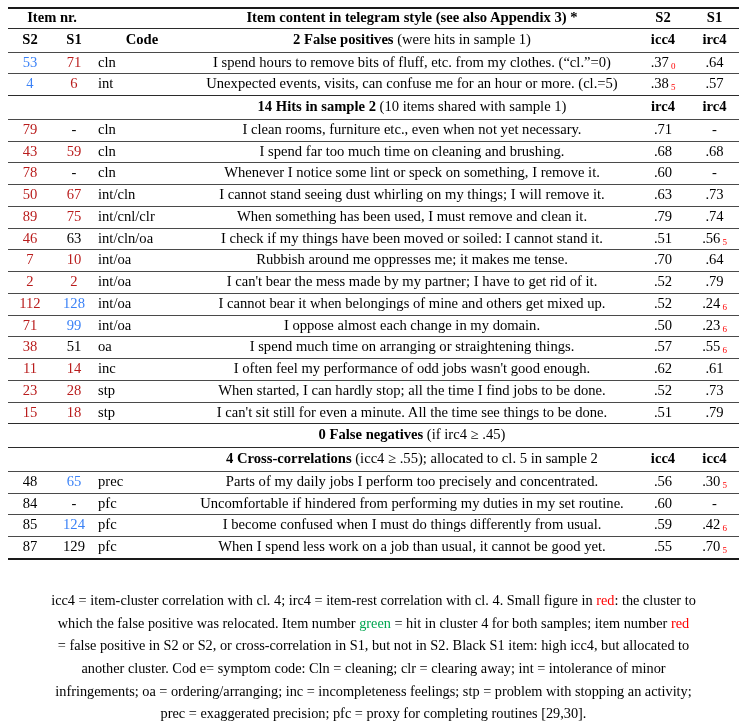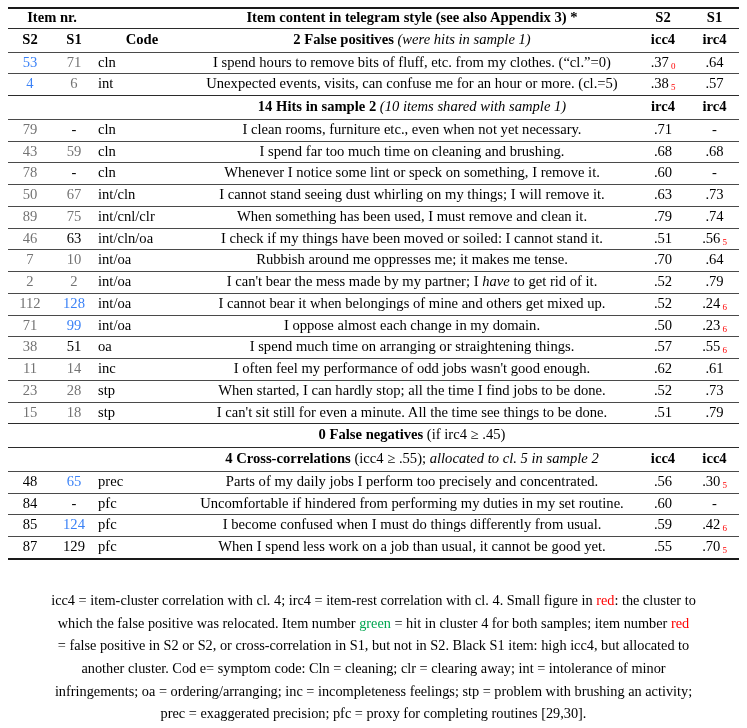--- a/index.html
+++ b/index.html
@@ -43,23 +43,23 @@
 
   .top-rule   { border-top: 2.4px solid #1a1a1a; }
   .rule       { border-top: 1.1px solid #4a4a4a; }
   .rule-med   { border-top: 1.5px solid #2b2b2b; }
 
   .num   { text-align: center; }
   .code  { text-align: left; }
   .item  { text-align: center; }
   .val   { text-align: center; }
   .bold  { font-weight: bold; }
-  .ital  { font-style: italic; }
-
-  .green { color: #737373; }
+  .ital  { }
+
+  .green { color: #b91c1c; }
   .red   { color: #3b82f6; }
   .blk   { color: #000000; }
 
   .sup {
     font-size: 9px;
     color: #ff0000;
     vertical-align: baseline;
     position: relative;
     top: 2px;
     padding-left: 2px;
@@ -319,18 +319,18 @@
   <div class="footnote">
     <br>
     <span>icc4 = item-cluster correlation with cl. 4; irc4 = item-rest correlation with cl. 4. Small figure in </span><span class="red">red</span><span>: the cluster to</span>
     <br>
     <span>which the false positive was relocated. Item number </span><span class="green">green</span><span> = hit in cluster 4 for both samples; item number </span><span class="red">red</span>
     <br>
     <span>= false positive in S2 or S2, or cross-correlation in S1, but not in S2. Black S1 item: high icc4, but allocated to</span>
     <br>
     <span>another cluster. Cod e= symptom code: Cln = cleaning; clr = clearing away; int = intolerance of minor</span>
     <br>
-    <span>infringements; oa = ordering/arranging; inc = incompleteness feelings; stp = problem with brushing an activity;</span>
+    <span>infringements; oa = ordering/arranging; inc = incompleteness feelings; stp = problem with stopping an activity;</span>
     <br>
     <span>prec = exaggerated precision; pfc = proxy for completing routines [29,30].</span>
   </div>
 
 </div>
 
 </body></html>

